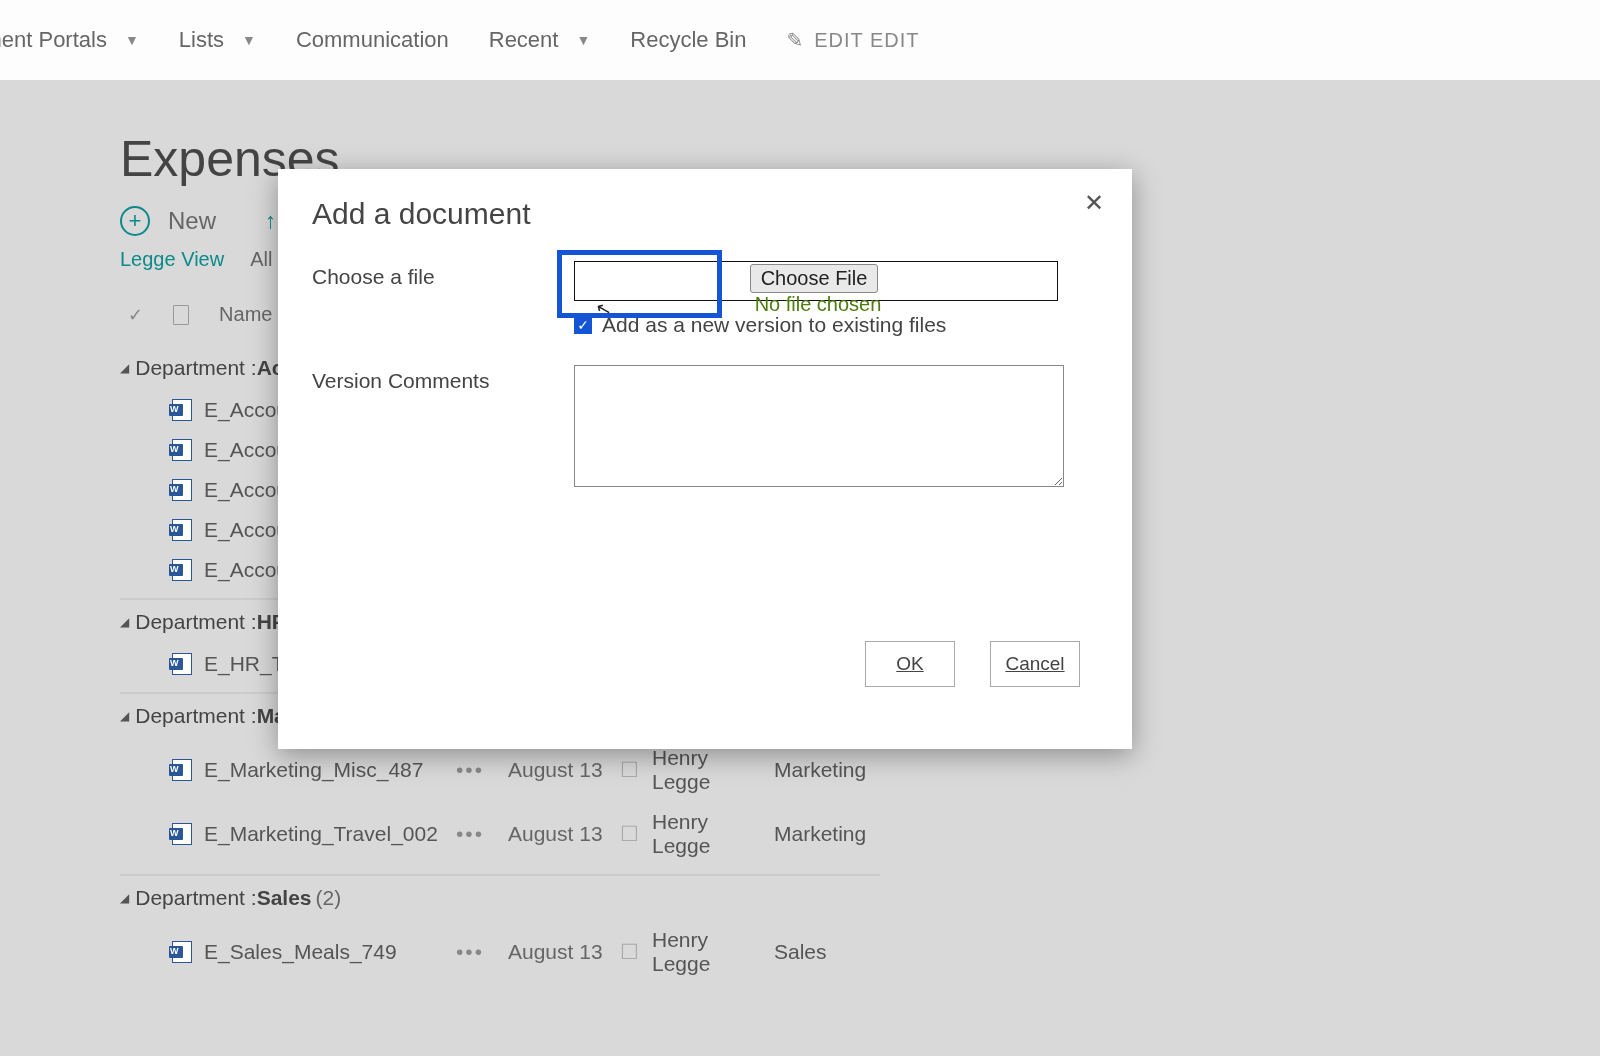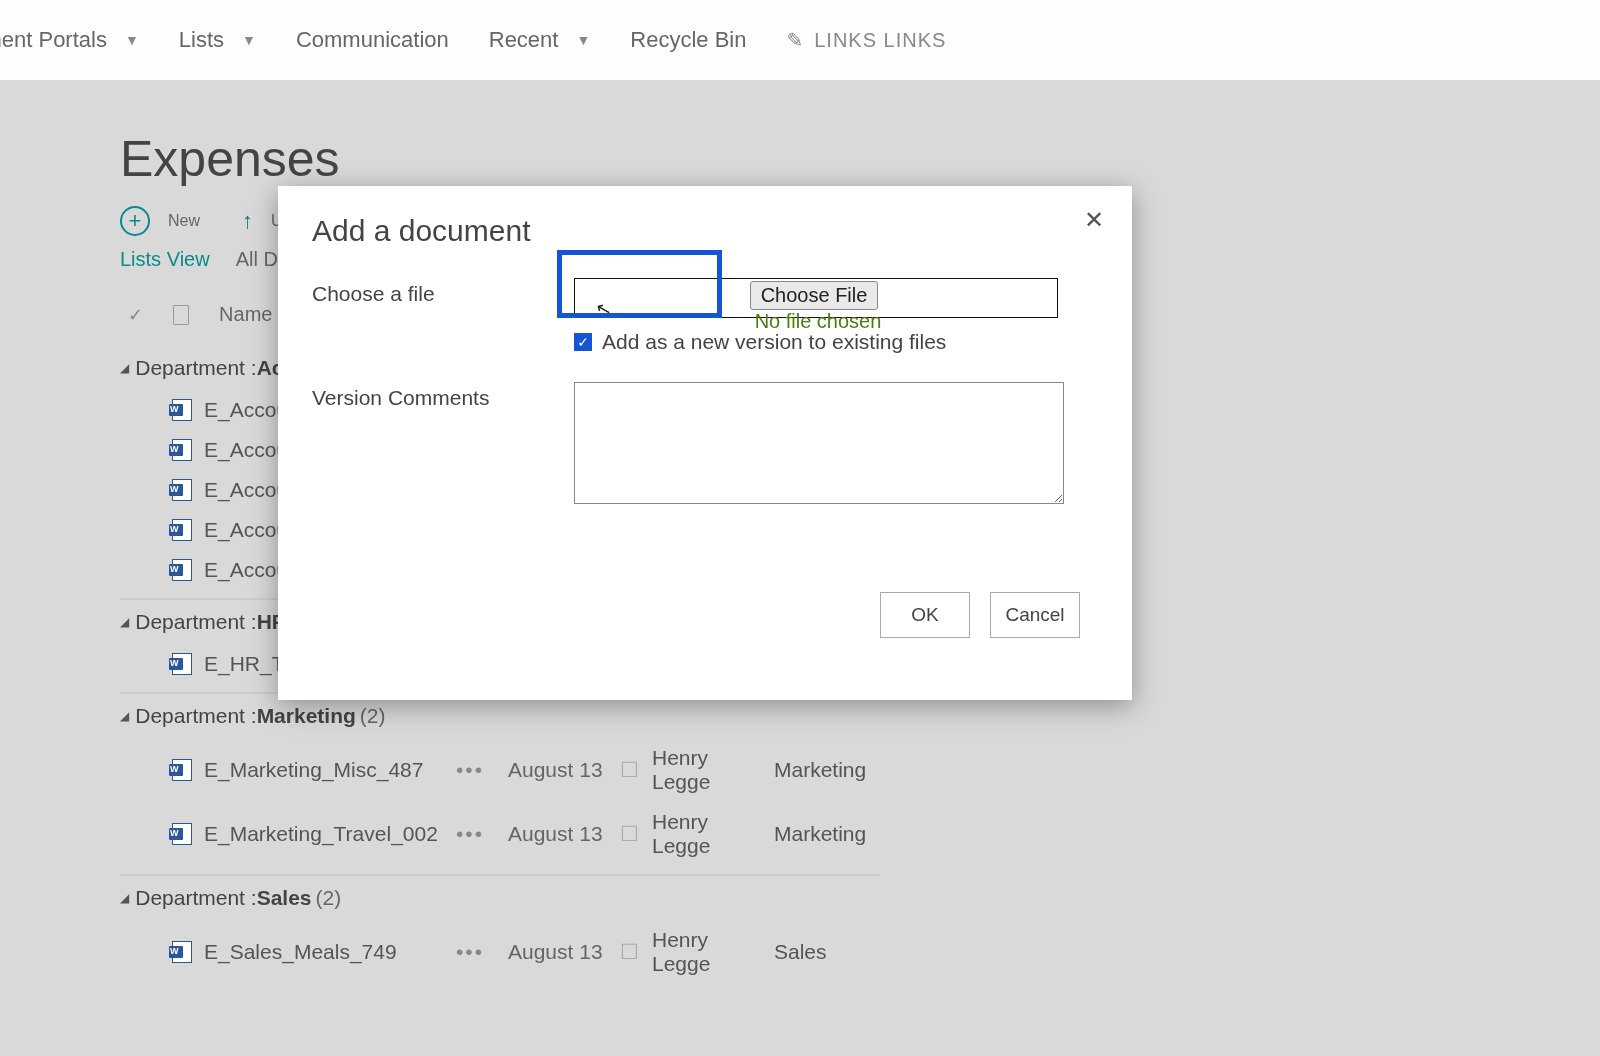--- a/index.html
+++ b/index.html
@@ -70,23 +70,23 @@
     display:inline-flex;
     align-items:center;
     justify-content:center;
     width: 30px; height:30px;
     border:2px solid #0b8a8a;
     border-radius:50%;
     color:#0b8a8a;
     font-size:22px; font-weight:300;
   }
   .tb-label {
-    font-size: 16px;
+    font-size: 24px;
     color:#666;
-    margin-right:24px;
+    margin-right:31px;
   }
   .tb-up {
     color:#0b8a8a;
     font-size:22px;
   }
   .view-tabs {
     display:flex;
     gap: 26px;
     font-size: 20px;
     margin-bottom: 20px;
@@ -163,23 +163,23 @@
   .item-more { color:#888; letter-spacing:2px; flex: 0 0 40px; }
   .item-date { flex: 0 0 100px; color:#666; }
   .item-chk { flex: 0 0 20px; color:#aaa; }
   .item-person { flex: 0 0 110px; color:#555; }
   .item-dept { color:#555; }
 
   
   .modal {
     position:absolute;
     left: 278px;
-    top: 186px;
+    top: 169px;
     width: 854px;
-    height: 514px;
+    height: 580px;
     background:#fff;
     box-shadow: 0 6px 26px rgba(0,0,0,0.35);
     padding: 28px 14px 28px 34px;
     z-index: 10;
   }
   .modal-title {
     font-size: 30px;
     font-weight: 300;
     color:#444;
   }
@@ -273,21 +273,22 @@
     resize: both;
     font-size:18px;
     padding:6px;
     font-family:inherit;
   }
   .modal-buttons {
     position:absolute;
     bottom: 62px;
     right: 52px;
     display:flex;
-    gap: 20px;
+    gap: 35px;
+    text-decoration: underline;
   }
   .modal-btn {
     min-width: 90px;
     height: 46px;
     border:1.5px solid #aaa;
     background:#fff;
     font-size:19px;
     color:#444;
     cursor:pointer;
     display:flex; align-items:center; justify-content:center;
@@ -310,36 +311,36 @@
   </div>
   <div class="nav-item">
     <span>Recent</span>
     <span class="caret">▼</span>
   </div>
   <div class="nav-item">
     <span>Recycle Bin</span>
   </div>
   <div class="nav-edit">
     <span class="pencil">✎</span>
-    <span>LINKS LINKS</span>
+    <span>EDIT EDIT</span>
   </div>
 </div>
 
 <div class="main">
   <div class="page-title">Expenses</div>
 
   <div class="toolbar">
     <span class="tb-plus">+</span>
     <span class="tb-label">New</span>
     <span class="tb-up">↑</span>
     <span class="tb-label">U</span>
   </div>
 
   <div class="view-tabs">
-    <span class="view-tab active">Lists View</span>
+    <span class="view-tab active">Legge View</span>
     <span class="view-tab">All Dc</span>
   </div>
 
   <div class="list-header">
     <span class="chk">✓</span>
     <span class="filetype-hdr"></span>
     <span>Name</span>
   </div>
 
   <div class="group-row first">

